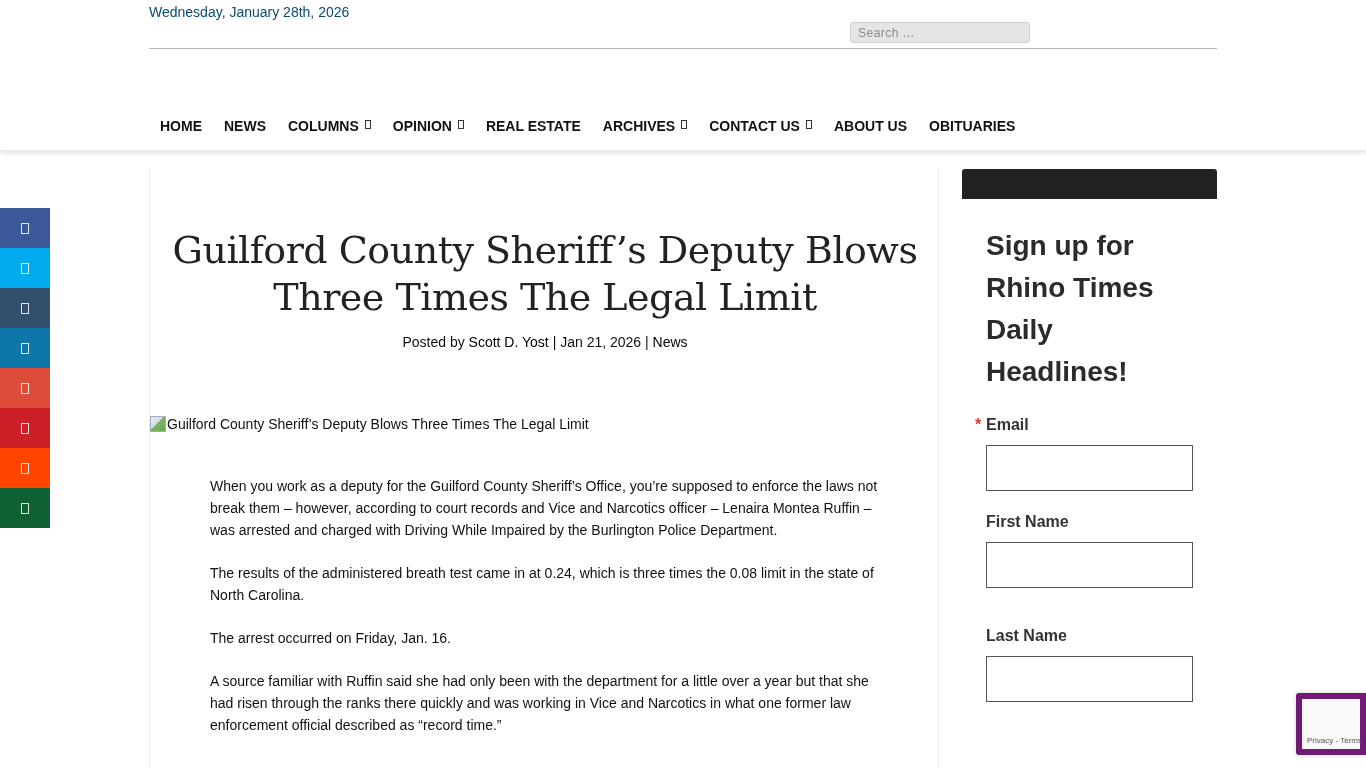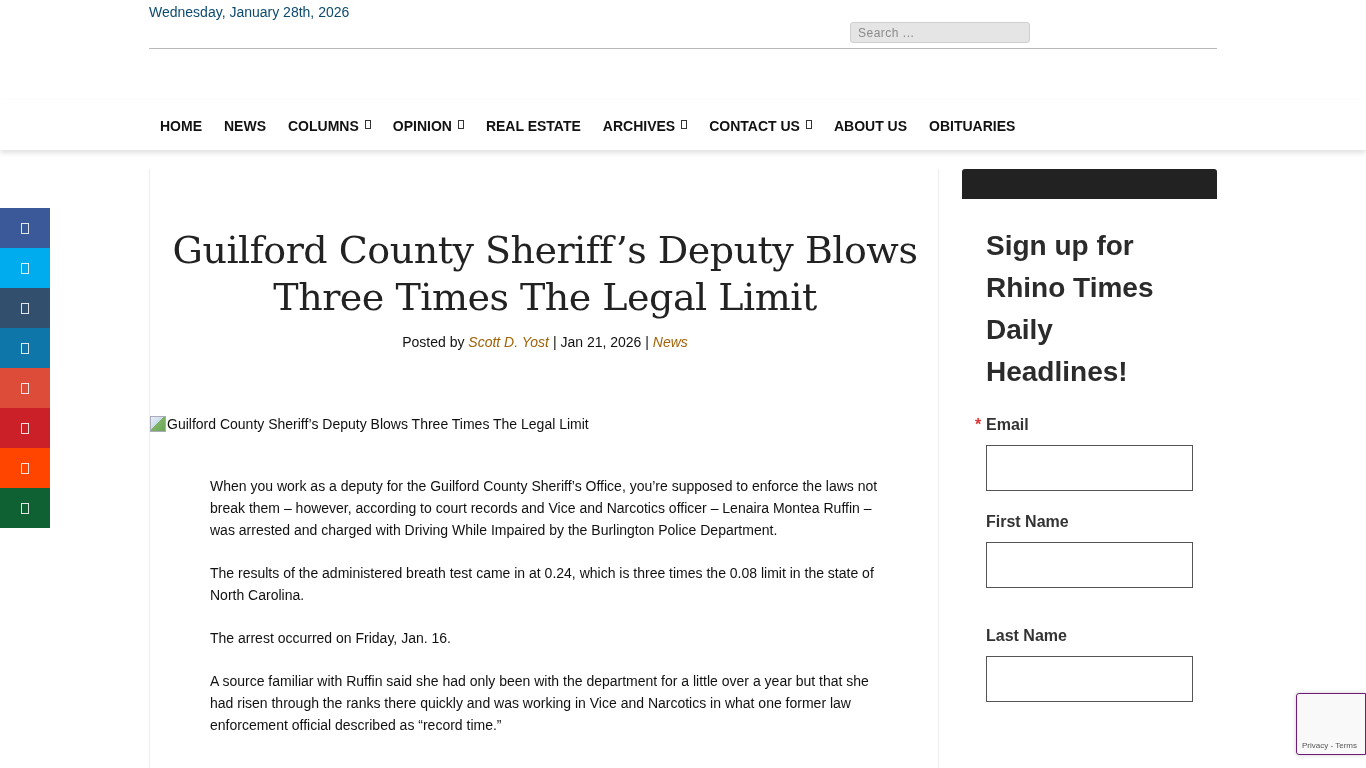--- a/index.html
+++ b/index.html
@@ -12,41 +12,41 @@
   .search::placeholder { color: #8a8a8a; }
 
   .navwrap { position: absolute; left: 0; top: 100px; width: 1366px; height: 50px; background: #fff; box-shadow: 0 3px 5px rgba(0,0,0,0.12); }
   .nav { position: absolute; left: 160px; top: 18px; display: flex; }
   .nav-item { font-size: 14px; font-weight: bold; color: #111; margin-right: 22px; white-space: nowrap; display: flex; align-items: center; cursor: pointer; }
   .nav-item .caret { display: inline-block; width: 6px; height: 9px; border: 1px solid #333; margin-left: 6px; margin-top: -3px; }
 
   .content-col { position: absolute; left: 149px; top: 169px; width: 790px; height: 620px; border-left: 1px solid #eee; border-right: 1px solid #eee; }
   .title { position: absolute; left: 0; top: 58px; width: 790px; text-align: center; font-family: "DejaVu Serif", "Liberation Serif", serif; font-size: 38px; line-height: 47px; color: #222; font-weight: normal; letter-spacing: -0.5px; }
   .meta { position: absolute; left: 0; top: 165px; width: 790px; text-align: center; font-size: 14px; color: #111; }
-  .meta a { color: #a16207; text-decoration: none; font-style: italic; }
+  .meta a { color: #000000; text-decoration: none; }
 
   .broken-img { position: absolute; left: 0; top: 247px; font-size: 14px; color: #111; display: flex; align-items: center; }
   .broken-img .img-icon { width: 16px; height: 16px; display: inline-block; background: linear-gradient(135deg, #e8f0f8 0%, #c9dbe9 45%, #7fb36a 46%, #6aa654 100%); border: 1px solid #aab; margin-right: 1px; }
 
   .article { position: absolute; left: 60px; top: 306px; width: 680px; font-size: 14px; line-height: 22px; color: #111; }
   .article p { margin-bottom: 21px; }
 
   .share { position: absolute; left: 0; top: 208px; width: 50px; }
   .share-btn { width: 50px; height: 40px; display: flex; align-items: center; justify-content: center; cursor: pointer; }
   .share-btn .glyph { width: 8px; height: 11px; border: 1px solid rgba(255,255,255,0.85); }
 
   .sidebar { position: absolute; left: 962px; top: 169px; width: 255px; }
   .side-bar-top { width: 255px; height: 30px; background: #222; border-radius: 3px 3px 0 0; }
   .signup-title { margin: 26px 0 8px 24px; font-size: 28px; line-height: 42px; font-weight: bold; color: #2b2b2b; width: 200px; }
   .signup-desc { margin: 20px 0 0 24px; font-size: 16px; line-height: 24px; color: #333; width: 200px; }
   .field-label { margin: 0 0 0 24px; font-size: 16px; font-weight: bold; color: #333; position: relative; }
   .req { position: absolute; left: -11px; top: 0; color: #d33; font-weight: bold; }
   .field-input { display: block; margin: 11px 0 0 24px; width: 207px; height: 46px; border: 1px solid #555; background: #fff; }
 
-  .recaptcha { position: absolute; left: 1296px; top: 693px; width: 70px; height: 62px; background: #f9f9f9; border: 1px solid #701a75; box-shadow: 0 0 4px rgba(0,0,0,0.2); border-radius: 3px 0 0 3px; }
+  .recaptcha { position: absolute; left: 1296px; top: 693px; width: 70px; height: 62px; background: #f9f9f9; border: 6px solid #701a75; box-shadow: 0 0 4px rgba(0,0,0,0.2); border-radius: 3px 0 0 3px; }
   .recaptcha span { position: absolute; left: 5px; bottom: 4px; font-size: 8px; color: #555; white-space: nowrap; }
 </style>
 </head>
 <body>
 
 <div class="topbar">
   <div class="date">Wednesday, January 28th, 2026</div>
   <input class="search" type="text" placeholder="Search ..." style="">
 </div>
 

